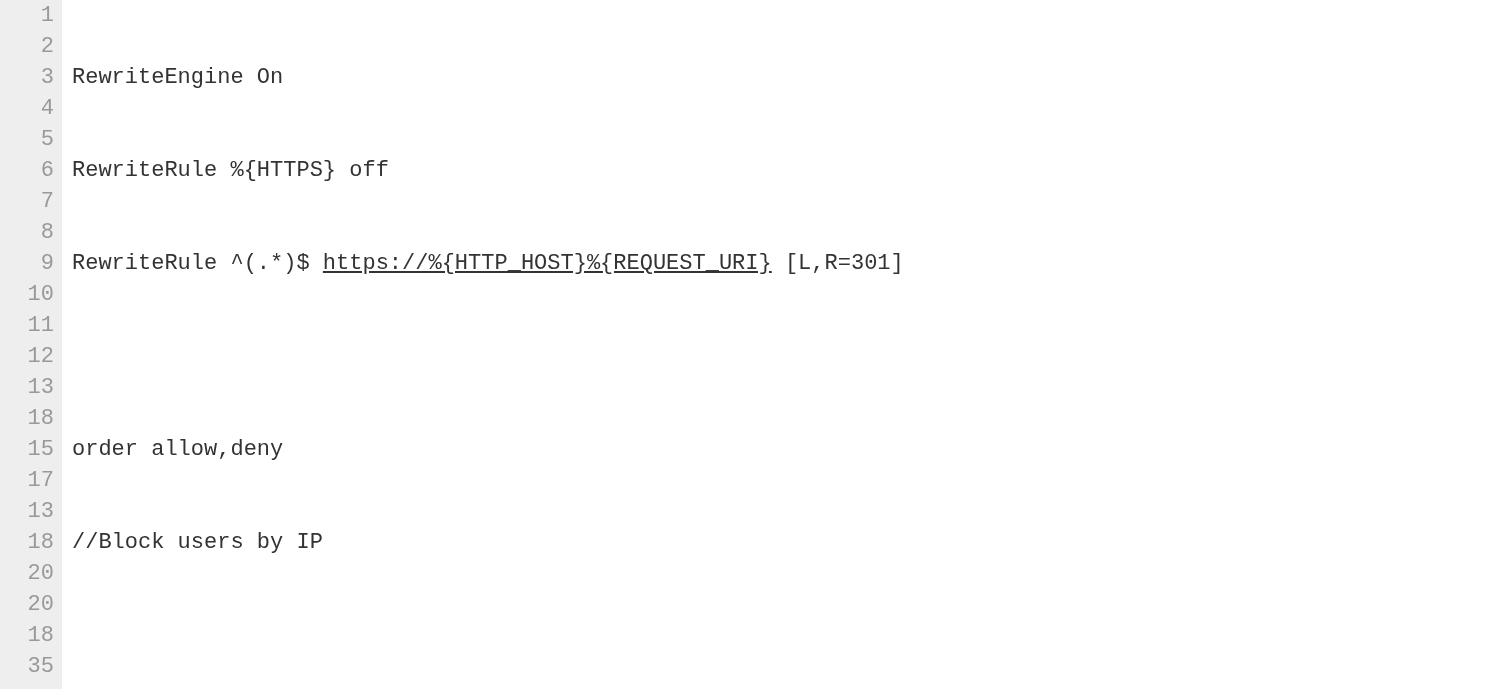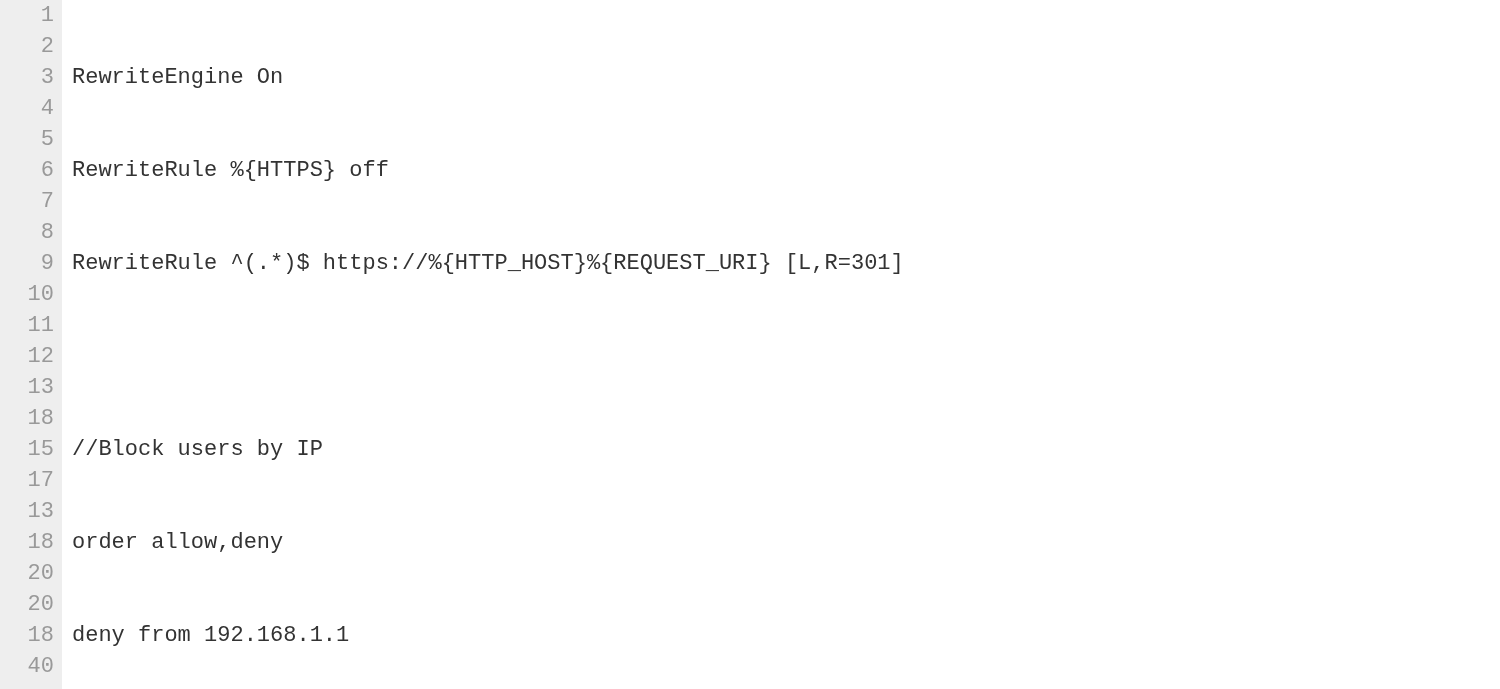--- a/index.html
+++ b/index.html
@@ -33,20 +33,21 @@
     }
     .code {
       padding-left: 10px;
       white-space: pre;
       flex: 1;
     }
     .code-line {
       height: 31px;
     }
     .underline {
+      text-decoration: underline;
     }
   </style>
 </head>
 <body>
 
 <div class="code-container">
   <div class="gutter">
     <div class="gutter-line">1</div>
     <div class="gutter-line">2</div>
     <div class="gutter-line">3</div>
@@ -61,30 +62,29 @@
     <div class="gutter-line">12</div>
     <div class="gutter-line">13</div>
     <div class="gutter-line">18</div>
     <div class="gutter-line">15</div>
     <div class="gutter-line">17</div>
     <div class="gutter-line">13</div>
     <div class="gutter-line">18</div>
     <div class="gutter-line">20</div>
     <div class="gutter-line">20</div>
     <div class="gutter-line">18</div>
-    <div class="gutter-line">40</div>
+    <div class="gutter-line">35</div>
   </div>
   <div class="code">
     <div class="code-line">RewriteEngine On</div>
     <div class="code-line">RewriteRule %{HTTPS} off</div>
     <div class="code-line"><span>RewriteRule ^(.*)$ </span><span class="underline">https://%{HTTP_HOST}%{REQUEST_URI}</span><span> [L,R=301]</span></div>
     <div class="code-line"></div>
+    <div class="code-line">order allow,deny</div>
     <div class="code-line">//Block users by IP</div>
-    <div class="code-line">order allow,deny</div>
-    <div class="code-line">deny from 192.168.1.1</div>
     
     
     
     
     
     
     
     
     
     

